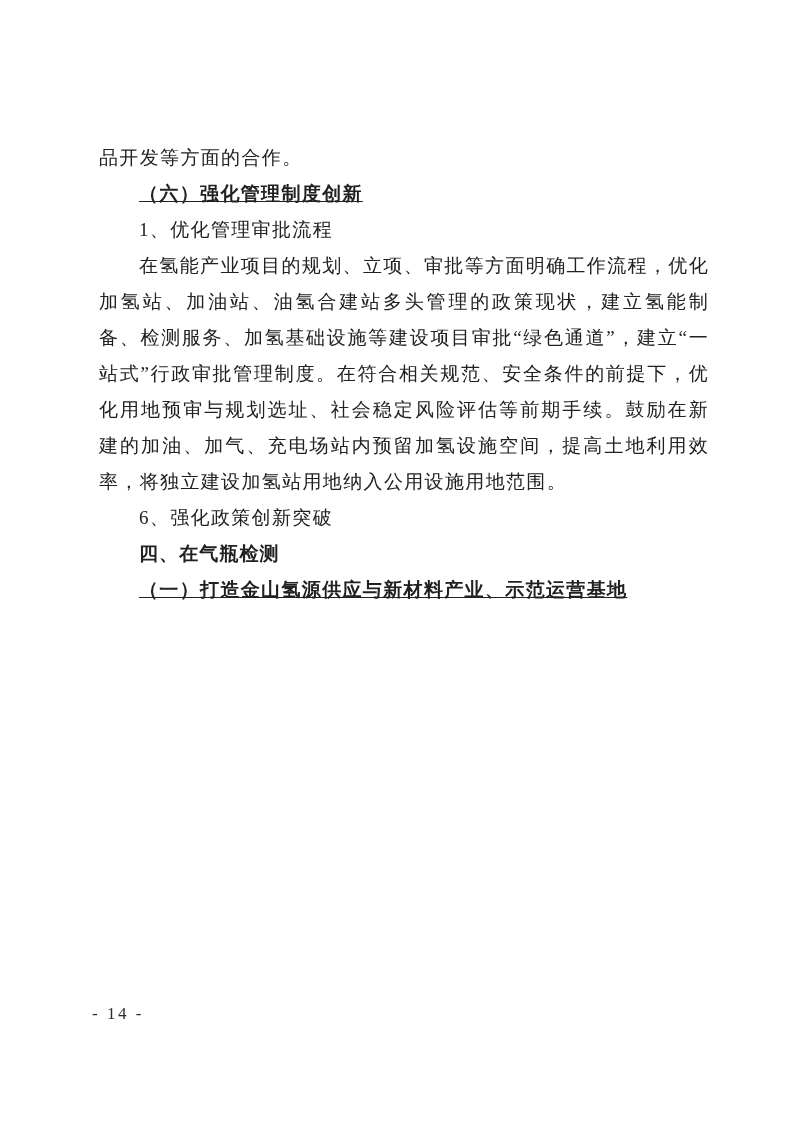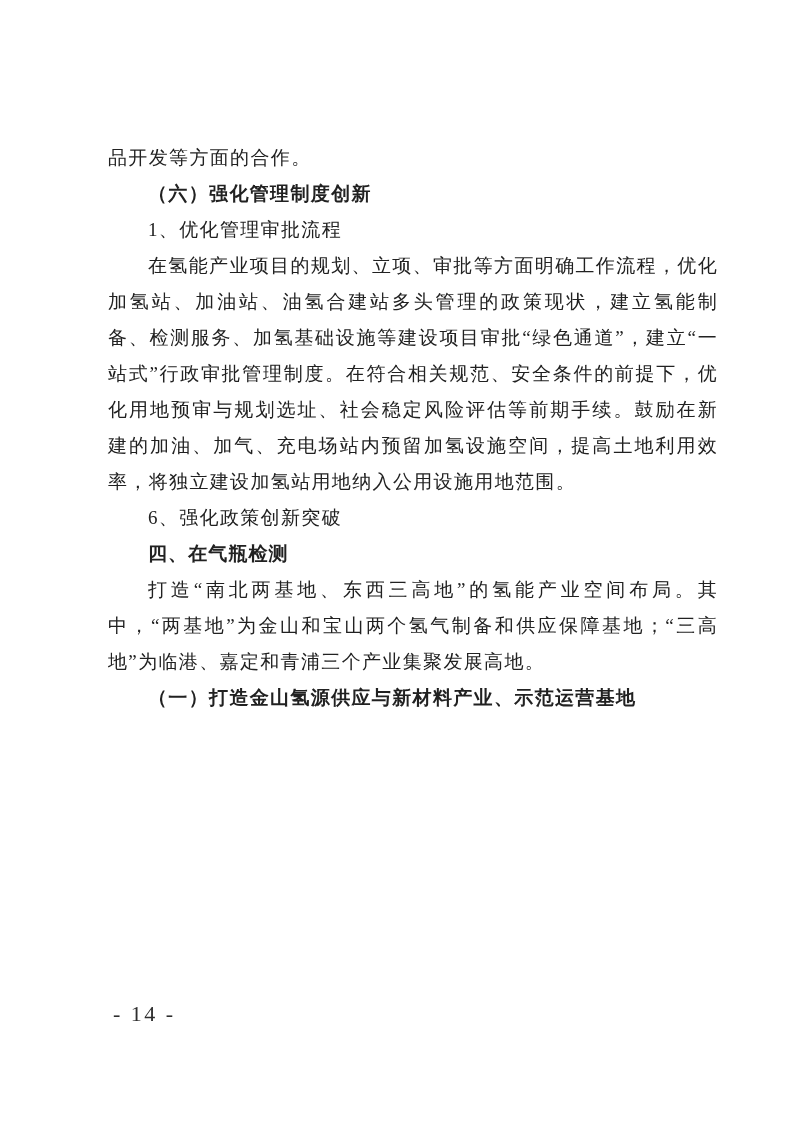--- a/index.html
+++ b/index.html
@@ -12,60 +12,59 @@
     font-family: "Liberation Serif", "DejaVu Serif", serif;
     color: #212121;
   }
   .page {
     position: absolute;
     inset: 0;
     background: #ffffff;
   }
   .content {
     position: absolute;
-    left: 108px;
+    left: 99px;
     top: 140px;
     width: 610px;
   }
   .content p {
     margin: 0;
     padding: 0;
     font-size: 19px;
     line-height: 36px;
     letter-spacing: 1.35px;
     text-align: justify;
     word-break: normal;
   }
   p.indent { text-indent: 40px; }
-  p.h-bold { font-weight: bold; }
+  p.h-bold { font-weight: bold; text-decoration: underline; }
   p.h-hei {
     font-weight: bold;
     font-family: "Liberation Sans", "DejaVu Sans", sans-serif;
     letter-spacing: 1.1px;
   }
   p.h-kai { }
   .pageno {
     position: absolute;
-    left: 113px;
+    left: 92px;
     top: 1002px;
-    font-size: 22px;
+    font-size: 17px;
     line-height: 24px;
     letter-spacing: 2.5px;
     color: #2e2e2e;
     font-family: "Liberation Serif", "DejaVu Serif", serif;
   }
 </style>
 </head>
 <body>
 
 <div class="page">
   <div class="content">
     <p>品开发等方面的合作。</p>
     <p class="indent h-bold">（六）强化管理制度创新</p>
     <p class="indent h-kai">1、优化管理审批流程</p>
     <p class="indent">在氢能产业项目的规划、立项、审批等方面明确工作流程，优化加氢站、加油站、油氢合建站多头管理的政策现状，建立氢能制备、检测服务、加氢基础设施等建设项目审批“绿色通道”，建立“一站式”行政审批管理制度。在符合相关规范、安全条件的前提下，优化用地预审与规划选址、社会稳定风险评估等前期手续。鼓励在新建的加油、加气、充电场站内预留加氢设施空间，提高土地利用效率，将独立建设加氢站用地纳入公用设施用地范围。</p>
     <p class="indent h-kai">6、强化政策创新突破</p>
     <p class="indent h-hei">四、在气瓶检测</p>
-    <p class="indent">打造“南北两基地、东西三高地”的氢能产业空间布局。其中，“两基地”为金山和宝山两个氢气制备和供应保障基地；“三高地”为临港、嘉定和青浦三个产业集聚发展高地。</p>
     <p class="indent h-bold">（一）打造金山氢源供应与新材料产业、示范运营基地</p>
   </div>
   <div class="pageno">- 14 -</div>
 </div>
 
 </body></html>

